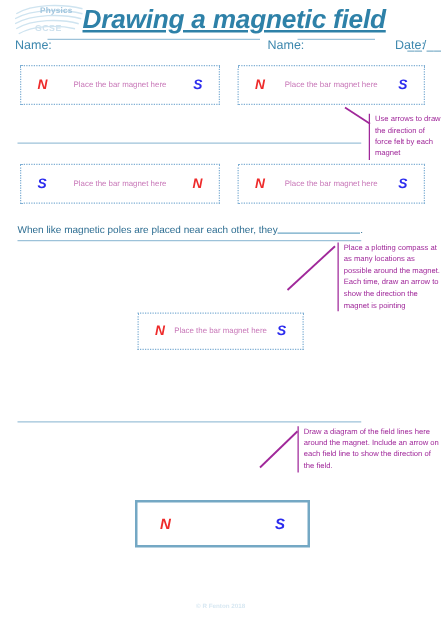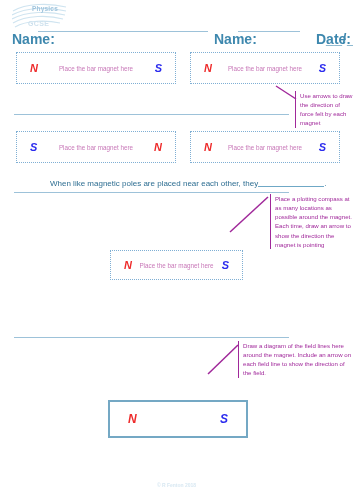--- a/index.html
+++ b/index.html
@@ -17,21 +17,21 @@
     color:#9fc4dd;letter-spacing:.2px;}
   .logo-gcse{position:absolute;left:16px;top:18px;font-size:7px;font-weight:bold;
     color:#cfe2ee;letter-spacing:.4px;}
 
   .title{position:absolute;left:66px;top:4px;width:283px;
     font-size:21px;font-weight:bold;font-style:italic;color:#2E81A8;
     text-decoration:underline;text-underline-offset:2px;
     letter-spacing:-0.2px;white-space:nowrap;}
 
   .idline{position:absolute;left:12px;top:31px;width:335px;height:14px;
-    font-size:14px;font-weight:bold;color:#3E88AE;}
+    font-size:10px;font-weight:normal;color:#3E88AE;}
   .idline span{position:absolute;top:0;}
   .lbl-name{left:0;}
   .rule-name{left:26px;top:9px;width:170px;border-bottom:1px solid #4b8fb4;height:0;}
   .lbl-class{left:202px;}
   .rule-class{left:226px;top:9px;width:62px;border-bottom:1px solid #4b8fb4;height:0;}
   .lbl-date{left:292px;margin-left:12px;}
   .date-slots{left:314px;letter-spacing:0.5px;}
 
   
   .magbox{position:absolute;border:1px dotted #7FAFD4;background:#fff;
@@ -79,20 +79,21 @@
         <path d="M0 13 C14 5, 38 5, 54 9"></path>
         <path d="M0 17 C14 9, 38 9, 53 13"></path>
         <path d="M1 21 C14 13, 37 13, 51 17"></path>
         <path d="M3 25 C15 18, 35 18, 48 21"></path>
       </g>
     </svg>
     <div class="logo-physics">Physics</div>
     <div class="logo-gcse">GCSE</div>
   </div>
 
+  <div class="title">Drawing a magnetic field</div>
 
   <div class="idline">
     <span class="lbl-name">Name:</span>
     <span class="hr rule-name"></span>
     <span class="lbl-class">Name:</span>
     <span class="hr rule-class"></span>
     <span class="lbl-date">Date:</span>
     <span class="date-slots">__/__/__</span>
   </div>
 
@@ -122,21 +123,21 @@
     <span class="placehold">Place the bar magnet here</span>
     <span class="pole n right">N</span>
   </div>
 
   <div class="magbox" style="left:190px;top:131px;width:150px;height:32px;">
     <span class="pole n left">N</span>
     <span class="placehold">Place the bar magnet here</span>
     <span class="pole s right">S</span>
   </div>
 
-  <div class="prompt" style="top:178px;margin-left:36px;">
+  <div class="prompt" style="top:178px;">
     <span>When  like magnetic poles are placed near each other, they</span><span class="blank"></span>.
   </div>
   <div class="hr" style="left:14px;top:192px;width:275px;"></div>
 
   <div class="pline" style="left:230px;top:196px;">
     <svg width="40" height="38" viewBox="0 0 40 38" aria-hidden="true">
       <line x1="0" y1="36" x2="38" y2="1" stroke="#A0289A" stroke-width="1.5"></line>
     </svg>
   </div>
   <div class="note" style="left:270px;top:194px;width:79px;">Place a plotting compass at as many locations as possible around the magnet. Each time, draw an arrow to show the direction the magnet is pointing</div>

